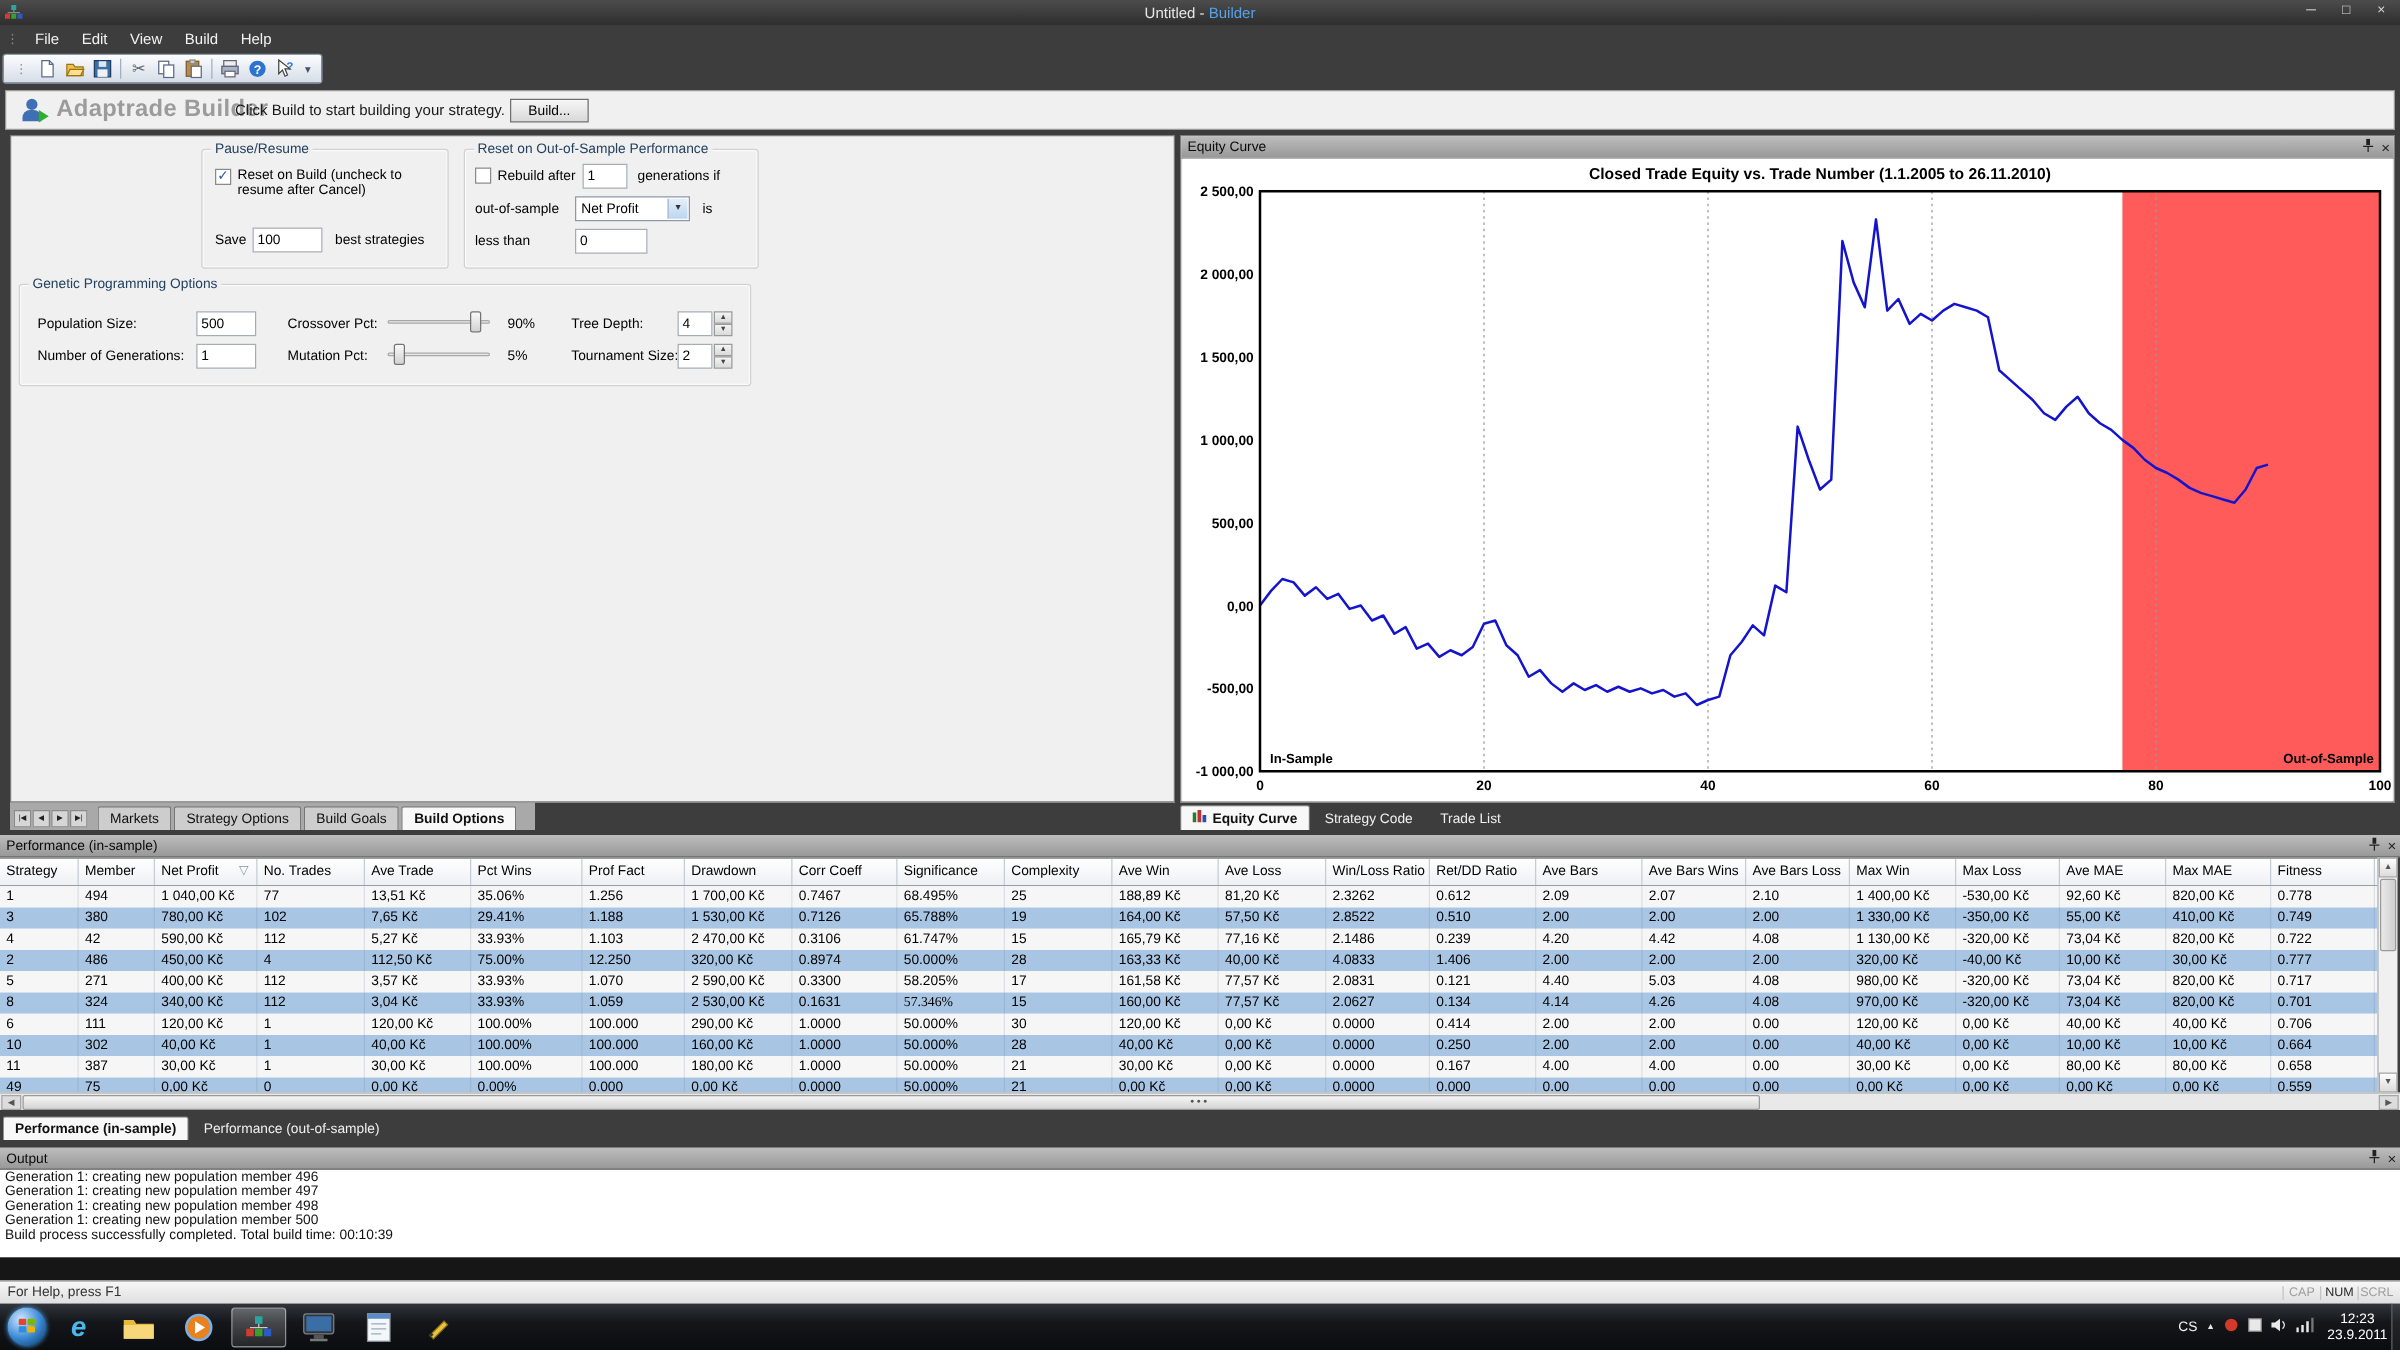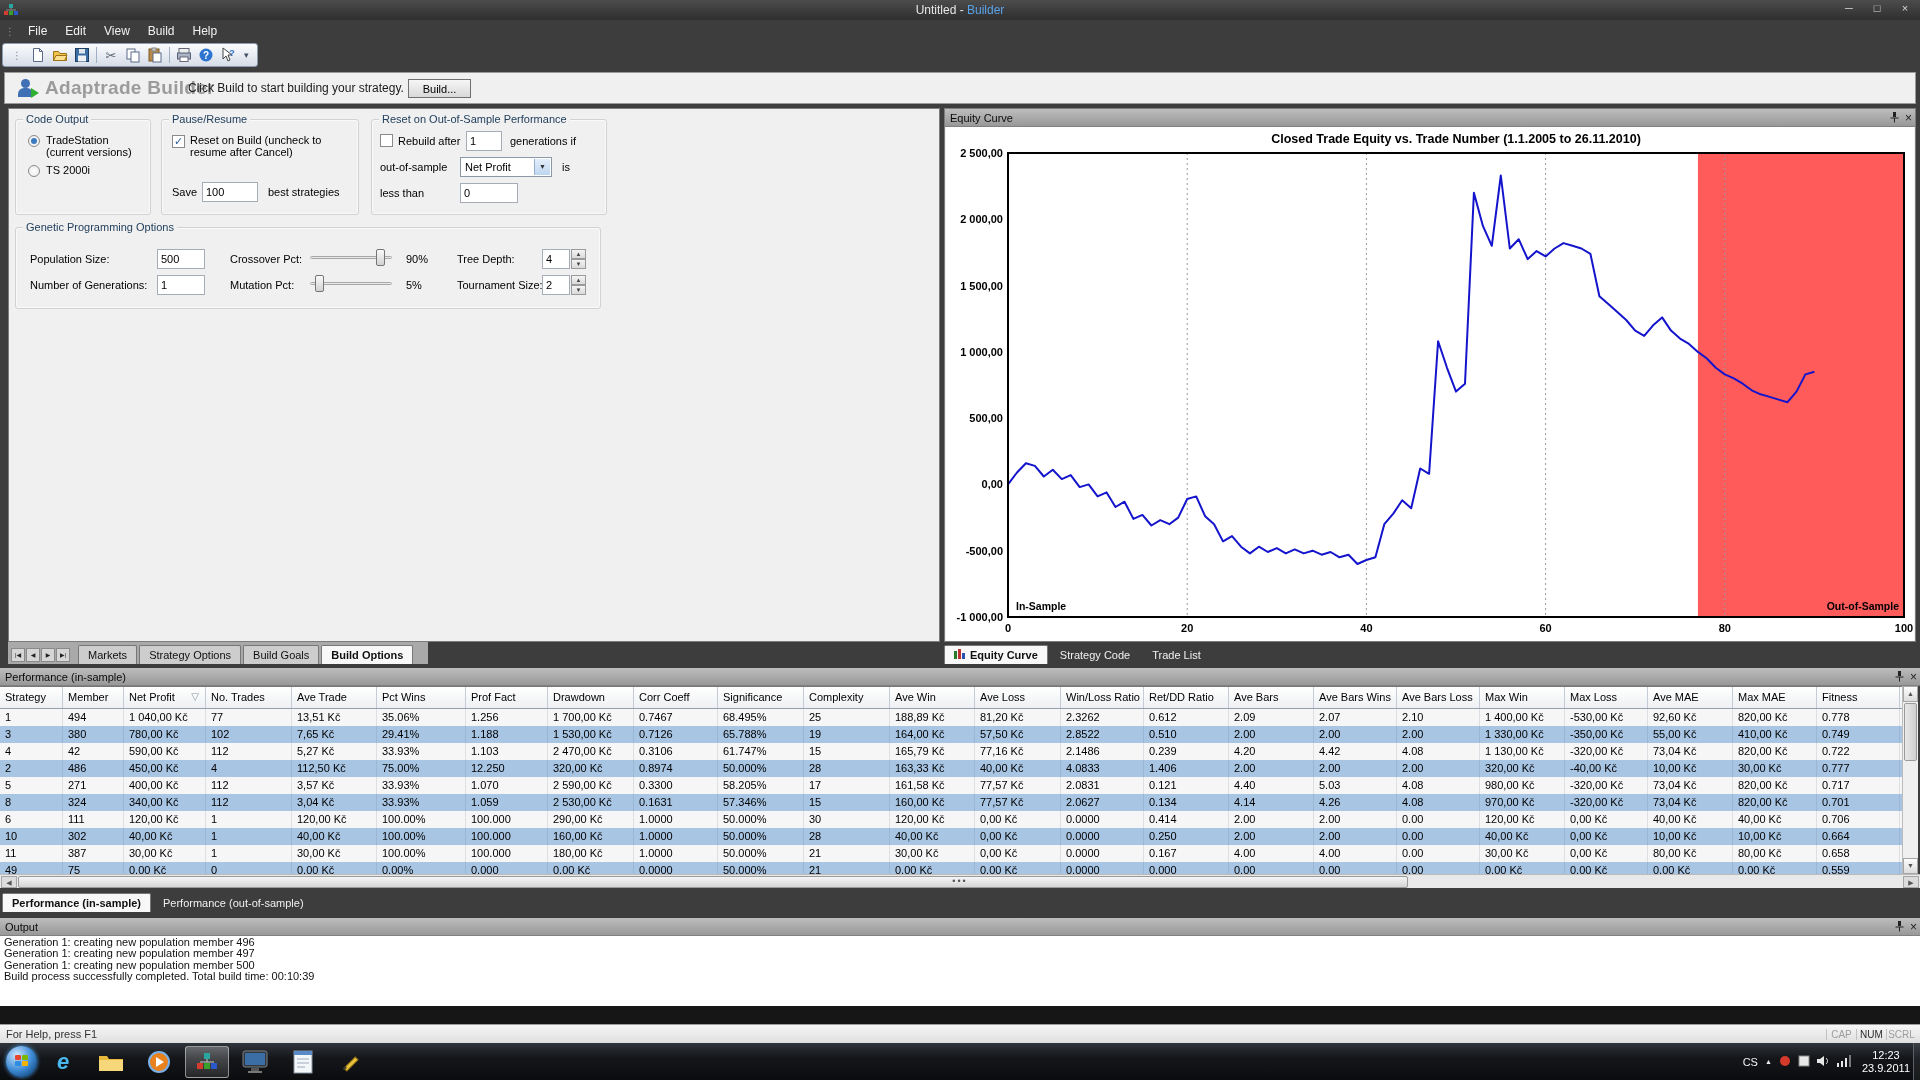--- a/index.html
+++ b/index.html
@@ -223,28 +223,20 @@
         <span class="body"></span>
         <span class="play"></span>
       </span>
     <span class="app-name">Adaptrade Builder</span>
     <span class="instruction">Click Build to start building your strategy.</span>
     <button class="build-btn">Build...</button>
   </div>
 
   <div class="left-panel">
 
-    <div class="groupbox" style="left:6px;top:10px;width:136px;height:96px;">
-      <span class="gb-title">Code Output</span>
-      <span class="radio checked" style="left:12px;top:15px;"></span>
-      <span class="lbl" style="left:30px;top:14px;">TradeStation</span>
-      <span class="lbl" style="left:30px;top:26px;">(current versions)</span>
-      <span class="radio" style="left:12px;top:45px;"></span>
-      <span class="lbl" style="left:30px;top:44px;">TS 2000i</span>
-    </div>
 
     <div class="groupbox" style="left:152px;top:10px;width:198px;height:96px;padding-left:40px;">
       <span class="gb-title">Pause/Resume</span>
       <span class="checkbox" style="left:10px;top:15px;">✓</span>
       <span class="lbl" style="left:28px;top:14px;width:160px;white-space:normal;line-height:12px;">Reset on Build (uncheck to resume after Cancel)</span>
       <span class="lbl" style="left:10px;top:66px;">Save</span>
       <input class="textbox" style="left: 40px; top: 62px; width: 56px;" value="100">
       <span class="lbl" style="left:106px;top:66px;">best strategies</span>
     </div>
 
@@ -545,21 +537,21 @@
       <div class="perf-row blue">
         <div class="pr-cell" style="width: 63px;">8</div>
         <div class="pr-cell" style="width: 61px;">324</div>
         <div class="pr-cell" style="width: 82px;">340,00 Kč</div>
         <div class="pr-cell" style="width: 86px;">112</div>
         <div class="pr-cell" style="width: 85px;">3,04 Kč</div>
         <div class="pr-cell" style="width: 89px;">33.93%</div>
         <div class="pr-cell" style="width: 82px;">1.059</div>
         <div class="pr-cell" style="width: 86px;">2 530,00 Kč</div>
         <div class="pr-cell" style="width: 84px;">0.1631</div>
-        <div class="pr-cell" style="width: 86px;">57.346%</div>
+        <div class="pr-cell" style="width: 86px; font-family: Liberation Serif, serif;">57.346%</div>
         <div class="pr-cell" style="width: 86px;">15</div>
         <div class="pr-cell" style="width: 85px;">160,00 Kč</div>
         <div class="pr-cell" style="width: 86px;">77,57 Kč</div>
         <div class="pr-cell" style="width: 83px;">2.0627</div>
         <div class="pr-cell" style="width: 85px;">0.134</div>
         <div class="pr-cell" style="width: 85px;">4.14</div>
         <div class="pr-cell" style="width: 83px;">4.26</div>
         <div class="pr-cell" style="width: 83px;">4.08</div>
         <div class="pr-cell" style="width: 85px;">970,00 Kč</div>
         <div class="pr-cell" style="width: 83px;">-320,00 Kč</div>
@@ -697,20 +689,21 @@
             <rect x="3" y="0" width="3" height="5" fill="#222"></rect>
             <line x1="0.5" y1="6" x2="8.5" y2="6" stroke="#222"></line>
             <line x1="4.5" y1="6" x2="4.5" y2="10.5" stroke="#222"></line>
           </svg></span>
       <span class="hdr-x">×</span>
     </span>
   </div>
   <div class="output-area" id="output-area">
       <div class="out-line">Generation 1: creating new population member 496</div>
       <div class="out-line">Generation 1: creating new population member 497</div>
+      <div class="out-line">Generation 1: creating new population member 498</div>
       <div class="out-line">Generation 1: creating new population member 500</div>
       <div class="out-line">Build process successfully completed. Total build time: 00:10:39</div>
     </div>
   <div class="dark-strip"></div>
 
   <div class="statusbar">
     <span class="sb-help">For Help, press F1</span>
     <span class="sb-inds">
       <span class="ind dim">CAP</span>
       <span class="ind on">NUM</span>

